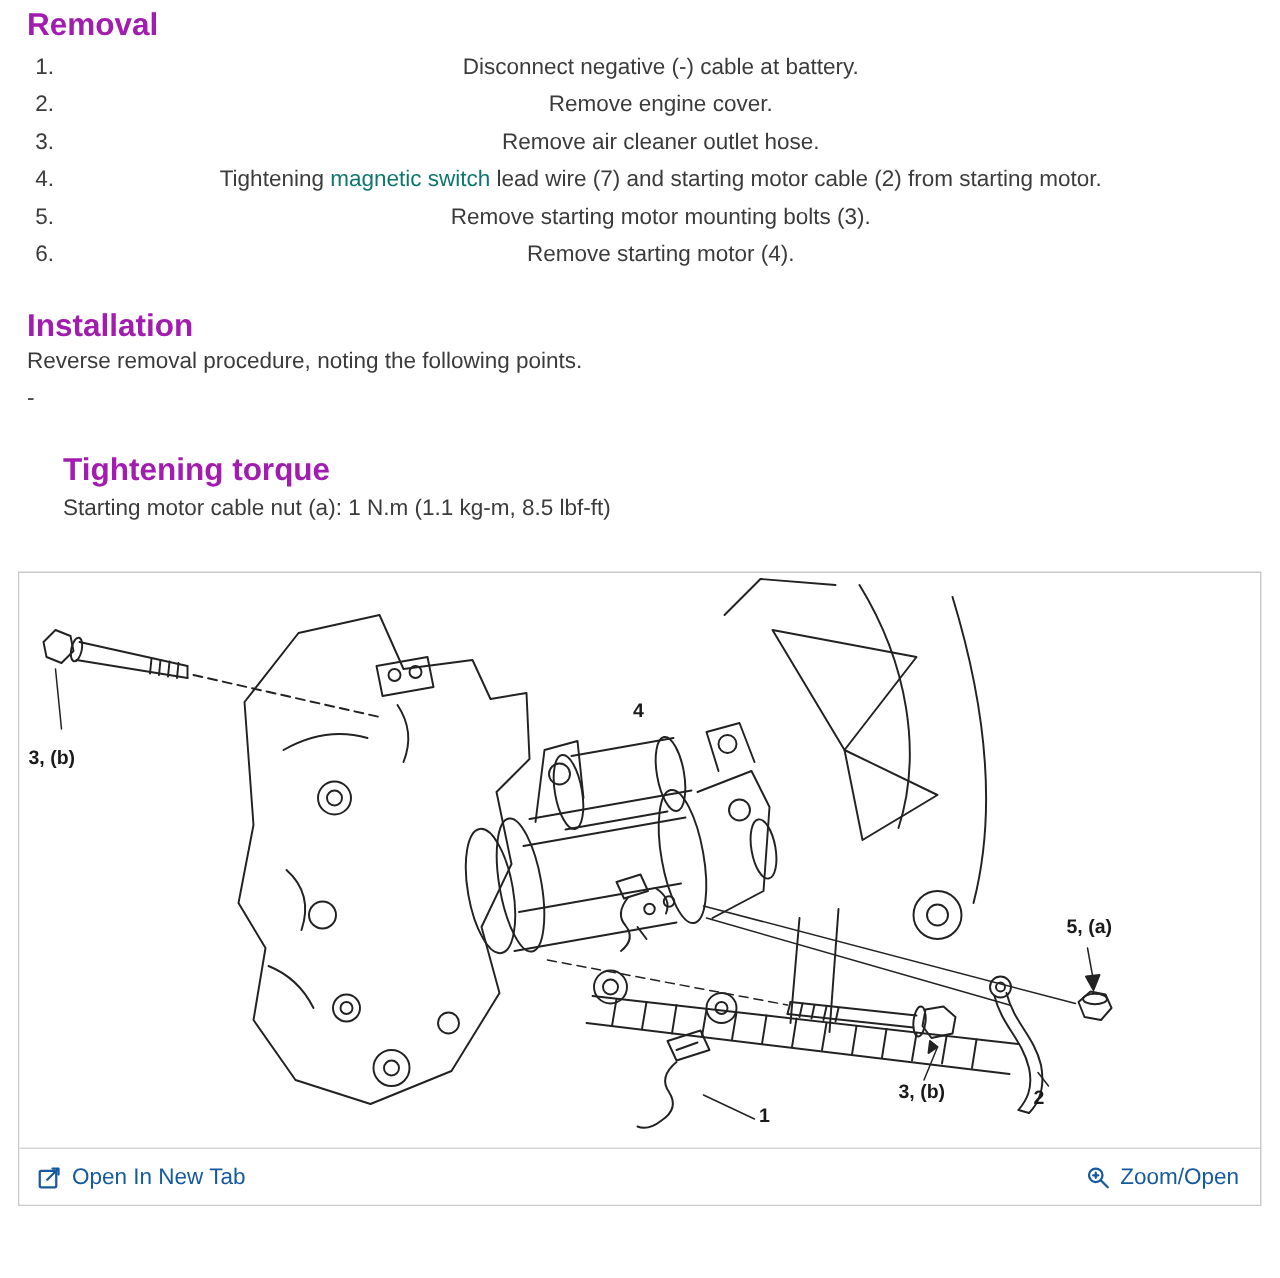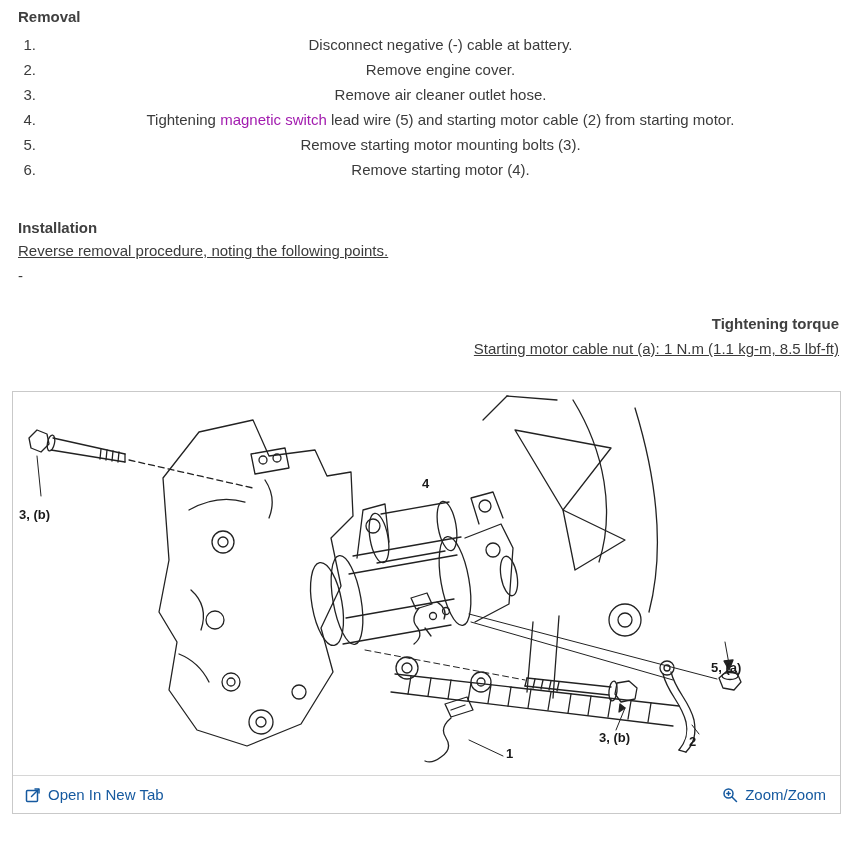--- a/index.html
+++ b/index.html
@@ -10,38 +10,38 @@
     font-family: "Liberation Sans", sans-serif;
     color: #3b3b3b;
     overflow: hidden;
   }
   .page { width: 853px; height: 852px; position: relative; background:#fff; }
 
   .content { padding: 7px 14px 0 18px; font-size: 15px; }
 
   .section-heading {
     font-weight: bold;
-    font-size: 15px;
-    color: #404040;
+    font-size: 21px;
+    color: #a21caf;
     line-height: 20px;
   }
 
   .steps { margin-top: 5px; }
   .step { display: flex; line-height: 25px; }
   .step .num { width: 18px; text-align: right; margin-right: 6px; flex: none; }
   .step .txt { flex: 1; text-align: center; }
 
-  .inline-link { color: #a21caf; text-decoration: none; cursor: pointer; }
-
-  .installation-heading { margin-top: 36px; }
-  .line { line-height: 25px; text-decoration: underline; }
+  .inline-link { color: #0f766e; text-decoration: none; cursor: pointer; }
+
+  .installation-heading { margin-top: 26px; }
+  .line { line-height: 25px; }
   .bullet-row { display: flex; line-height: 25px; }
   .bullet-row .dash { width: 14px; flex: none; }
 
-  .torque-block { margin-top: 23px; margin-left: 24px; text-align: right; }
+  .torque-block { margin-top: 23px; margin-left: 24px; }
   .torque-block .section-heading { line-height: 25px; }
 
   .figure-box {
     margin: 30px 0 0 12px;
     width: 829px;
     border: 1px solid #c9c9c9;
     background: #fff;
   }
   .diagram {
     position: relative;
@@ -53,21 +53,21 @@
 
   .callout {
     position: absolute;
     font-weight: bold;
     font-size: 13px;
     color: #1a1a1a;
     white-space: nowrap;
   }
   .co-3b-top   { left: 6px;   top: 115px; }
   .co-4        { left: 409px; top: 84px;  }
-  .co-5a       { left: 698px; top: 228px; margin-top: 40px; }
+  .co-5a       { left: 698px; top: 228px; }
   .co-3b-bot   { left: 586px; top: 338px; }
   .co-2        { left: 676px; top: 342px; }
   .co-1        { left: 493px; top: 354px; }
 
   .figure-footer {
     height: 37px;
     display: flex;
     align-items: center;
     justify-content: space-between;
     padding: 0 14px 0 12px;
@@ -100,21 +100,21 @@
       <div class="step">
         <span class="num">2.</span>
         <span class="txt">Remove engine cover.</span>
       </div>
       <div class="step">
         <span class="num">3.</span>
         <span class="txt">Remove air cleaner outlet hose.</span>
       </div>
       <div class="step">
         <span class="num">4.</span>
-        <span class="txt"><span>Tightening </span><a class="inline-link">magnetic switch</a><span> lead wire (5) and starting motor cable (2) from starting motor.</span></span>
+        <span class="txt"><span>Tightening </span><a class="inline-link">magnetic switch</a><span> lead wire (7) and starting motor cable (2) from starting motor.</span></span>
       </div>
       <div class="step">
         <span class="num">5.</span>
         <span class="txt">Remove starting motor mounting bolts (3).</span>
       </div>
       <div class="step">
         <span class="num">6.</span>
         <span class="txt">Remove starting motor (4).</span>
       </div>
     </div>
@@ -256,17 +256,17 @@
           <path d="M10,2 H14 V6"></path>
         </svg>
         <span>Open In New Tab</span>
       </a>
       <a class="footer-link">
         <svg width="16" height="16" viewBox="0 0 16 16" fill="none" stroke="#15599f" stroke-width="1.5" stroke-linecap="round" stroke-linejoin="round">
           <circle cx="6.5" cy="6.5" r="4.5"></circle>
           <path d="M10,10 L14.5,14.5"></path>
           <path d="M4.8,6.5 H8.2 M6.5,4.8 V8.2"></path>
         </svg>
-        <span>Zoom/Zoom</span>
+        <span>Zoom/Open</span>
       </a>
     </div>
   </div>
 </div>
 
 </body></html>

